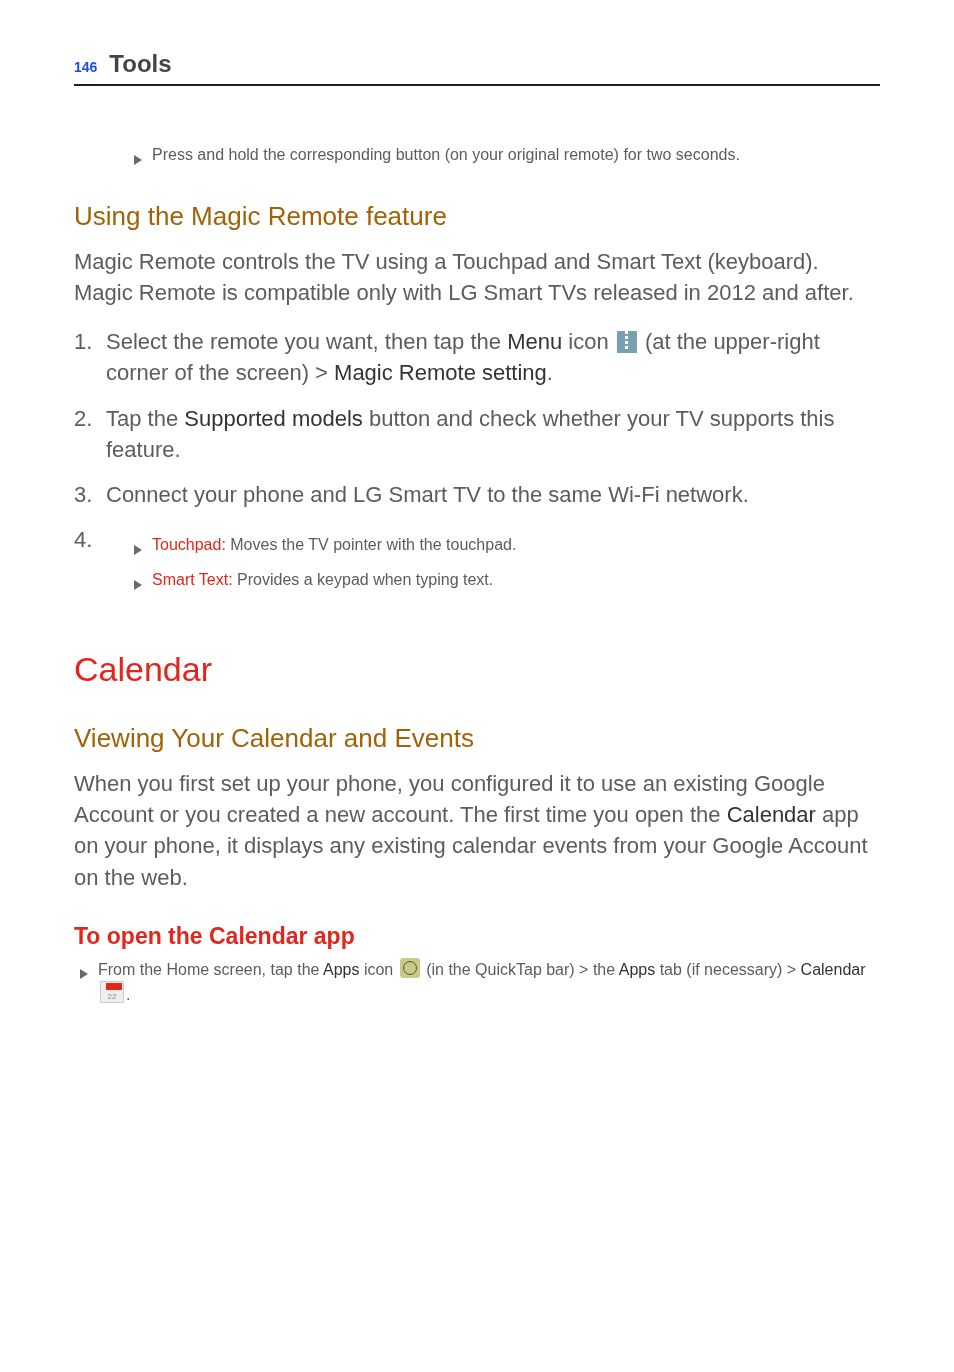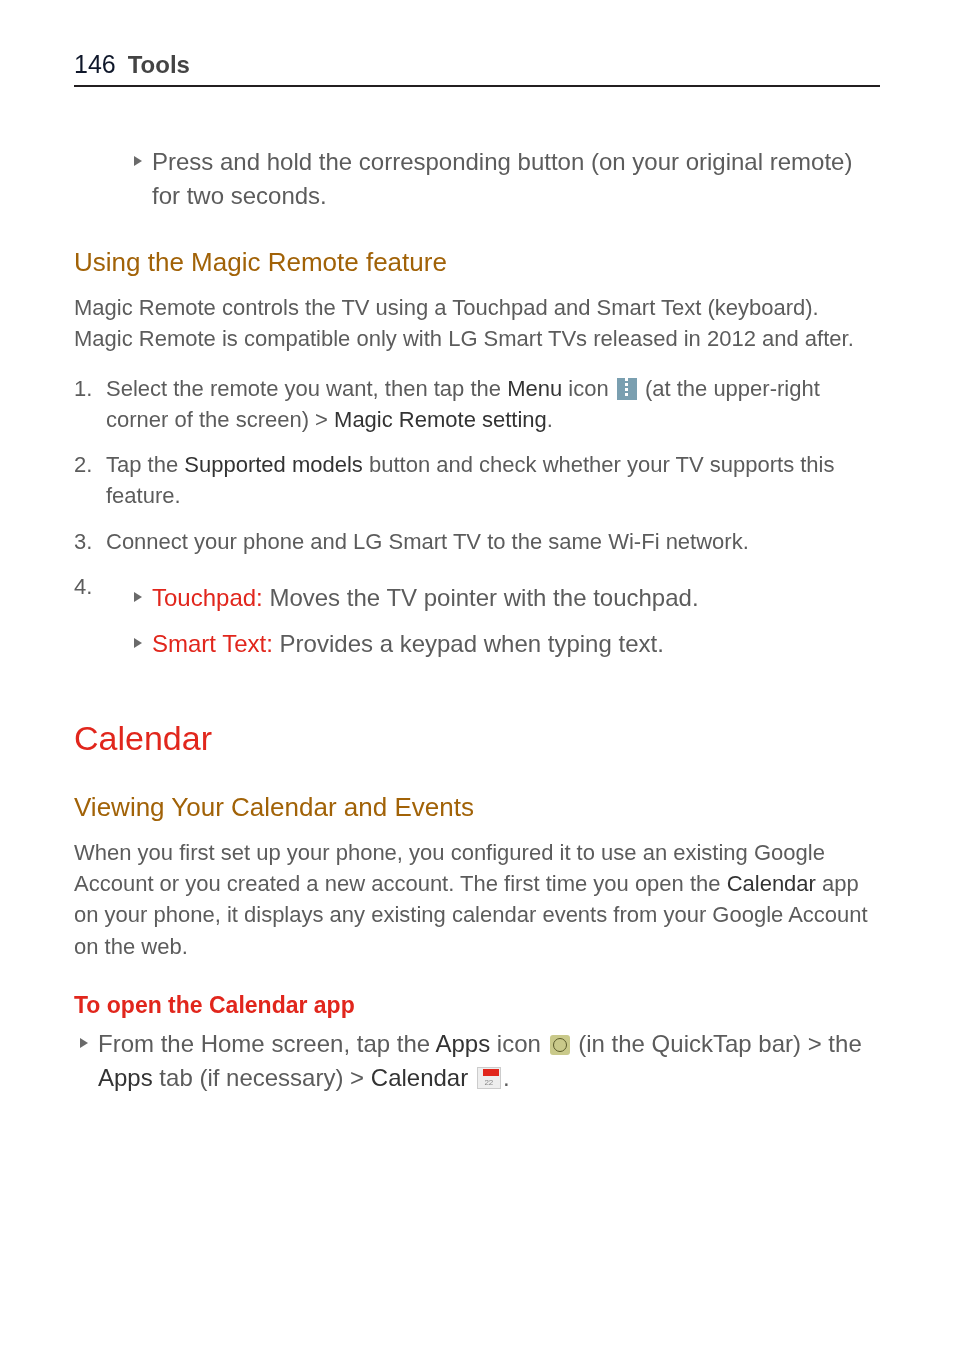--- a/index.html
+++ b/index.html
@@ -18,35 +18,35 @@
   }
   .running-head {
     border-bottom: 2px solid #231f20;
     padding-bottom: 6px;
     display: flex;
     align-items: baseline;
     gap: 12px;
     margin-bottom: 58px;
   }
   .page-number {
-    font-weight: 400;
-    color: #0f172a;
-    font-size: 25px;
+    font-weight: 700;
+    color: #1d4ed8;
+    font-size: 14px;
   }
   .section-name {
     font-size: 24px;
     color: #444;
     font-weight: 700;
   }
 
   .bullet-list { padding-left: 60px; }
   .bullet-row {
     display: flex;
     gap: 10px;
-    font-size: 24px;
+    font-size: 16px;
     line-height: 1.42;
     margin-bottom: 12px;
   }
   .triangle {
     width: 0; height: 0;
     border-top: 5px solid transparent;
     border-bottom: 5px solid transparent;
     border-left: 8px solid #6a6a6a;
     margin-top: 11px;
     flex-shrink: 0;

